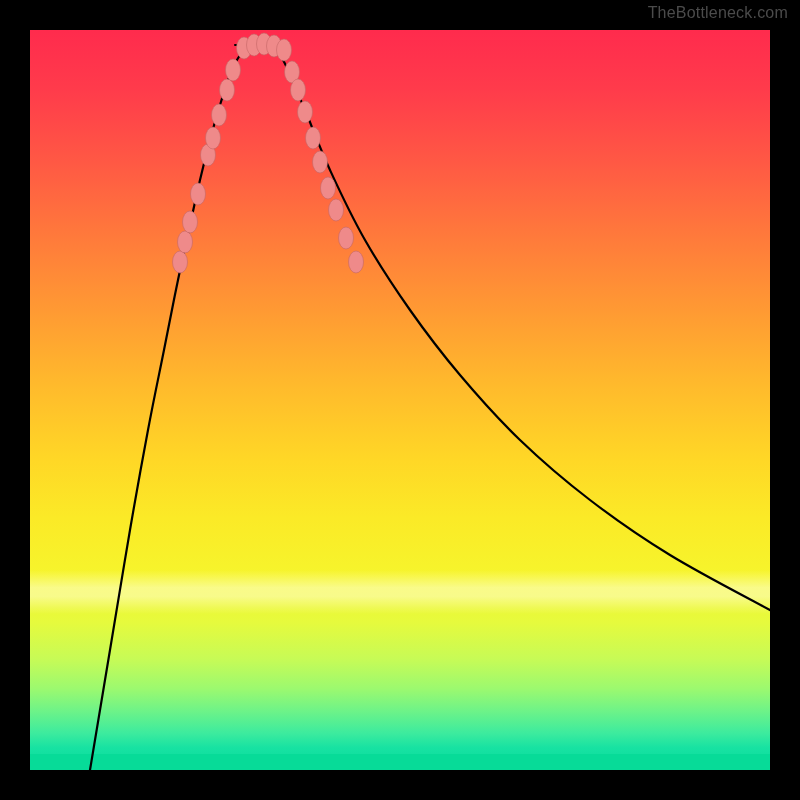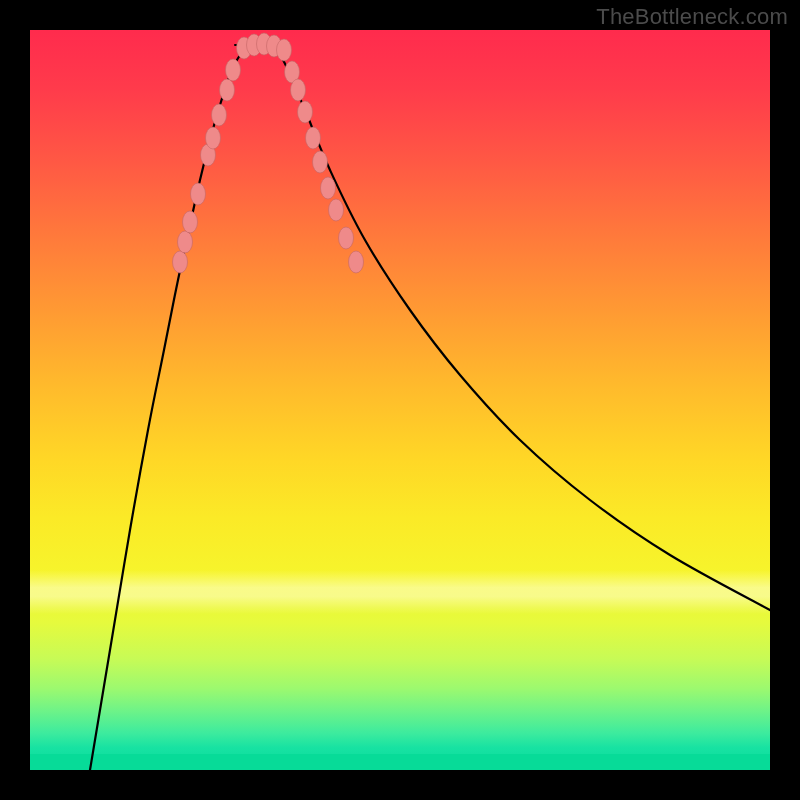--- a/index.html
+++ b/index.html
@@ -70,21 +70,21 @@
     top: 0;
     width: 740px;
     height: 740px;
     overflow: visible;
   }
   .watermark {
     position: absolute;
     top: 4px;
     right: 12px;
     color: #4b4b4b;
-    font-size: 22px;
+    font-size: 16px;
     font-weight: 500;
     letter-spacing: 0.2px;
     user-select: none;
   }
 </style>
 </head>
 <body>
 
 <div class="frame">
 

